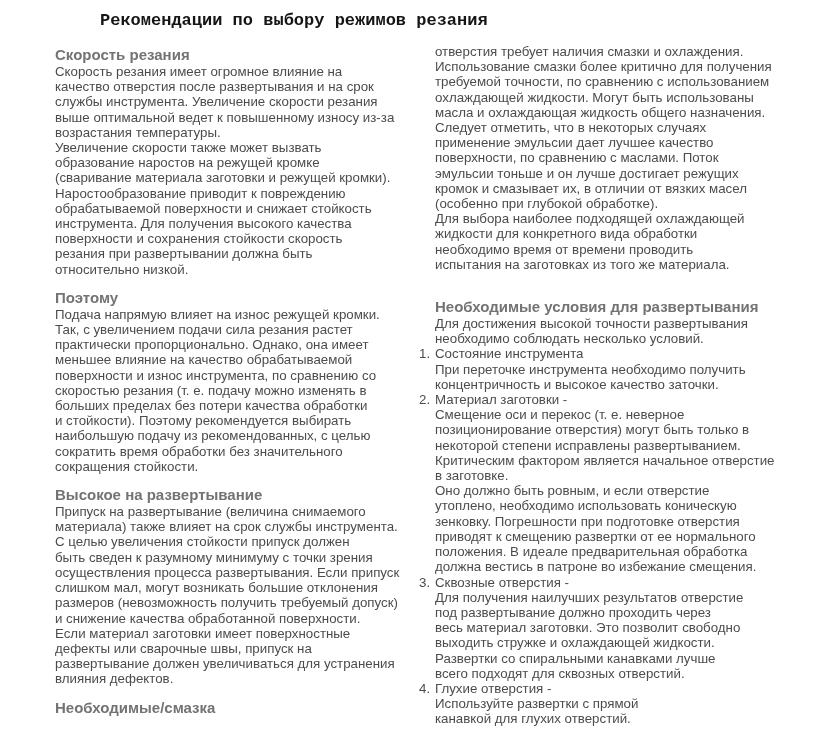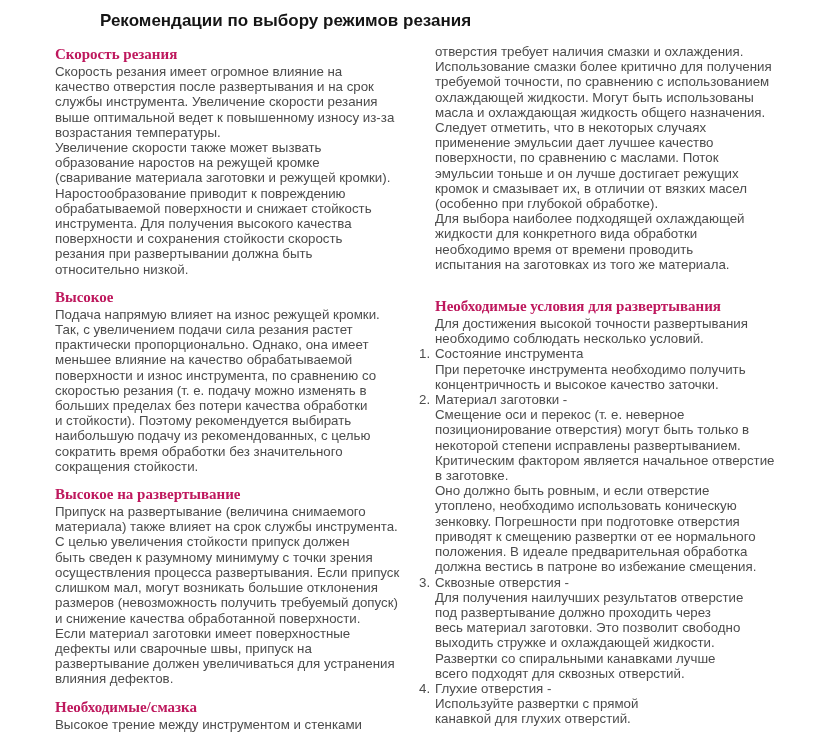--- a/index.html
+++ b/index.html
@@ -10,35 +10,35 @@
     position: relative;
     overflow: hidden;
   }
   .doc-title {
     position: absolute;
     left: 100px; top: 11px;
     font-size: 17px;
     font-weight: bold;
     color: #151515;
     white-space: nowrap;
+    font-family: Liberation Mono, monospace;
   }
   .col {
     position: absolute;
     top: 46px;
   }
   .col-left  { left: 55px;  width: 382px; }
   .col-right { left: 419px; top: 44px; width: 392px; }
 
   .sec-heading {
     font-size: 15px;
     font-weight: bold;
     line-height: 17px;
-    color: #be185d;
+    color: #737373;
     margin: 12px 0 1px 0;
-    font-family: Liberation Serif, serif;
   }
   .col-left .section:first-child .sec-heading { margin-top: 0; }
 
   .body-text {
     font-size: 13.3px;
     line-height: 15.2px;
     color: #4c4c4c;
     white-space: pre-line;
   }
 
@@ -75,21 +75,21 @@
 образование наростов на режущей кромке
 (сваривание материала заготовки и режущей кромки).
 Наростообразование приводит к повреждению
 обрабатываемой поверхности и снижает стойкость
 инструмента. Для получения высокого качества
 поверхности и сохранения стойкости скорость
 резания при развертывании должна быть
 относительно низкой.</div>
   </div>
   <div class="section">
-    <div class="sec-heading">Высокое</div>
+    <div class="sec-heading">Поэтому</div>
     <div class="body-text">Подача напрямую влияет на износ режущей кромки.
 Так, с увеличением подачи сила резания растет
 практически пропорционально. Однако, она имеет
 меньшее влияние на качество обрабатываемой
 поверхности и износ инструмента, по сравнению со
 скоростью резания (т. е. подачу можно изменять в
 больших пределах без потери качества обработки
 и стойкости). Поэтому рекомендуется выбирать
 наибольшую подачу из рекомендованных, с целью
 сократить время обработки без значительного
@@ -105,21 +105,20 @@
 слишком мал, могут возникать большие отклонения
 размеров (невозможность получить требуемый допуск)
 и снижение качества обработанной поверхности.
 Если материал заготовки имеет поверхностные
 дефекты или сварочные швы, припуск на
 развертывание должен увеличиваться для устранения
 влияния дефектов.</div>
   </div>
   <div class="section">
     <div class="sec-heading">Необходимые/смазка</div>
-    <div class="body-text">Высокое трение между инструментом и стенками</div>
   </div>
 </div>
 
 <div class="col col-right rc-indent">
   <div class="body-text">отверстия требует наличия смазки и охлаждения.
 Использование смазки более критично для получения
 требуемой точности, по сравнению с использованием
 охлаждающей жидкости. Могут быть использованы
 масла и охлаждающая жидкость общего назначения.
 Следует отметить, что в некоторых случаях

